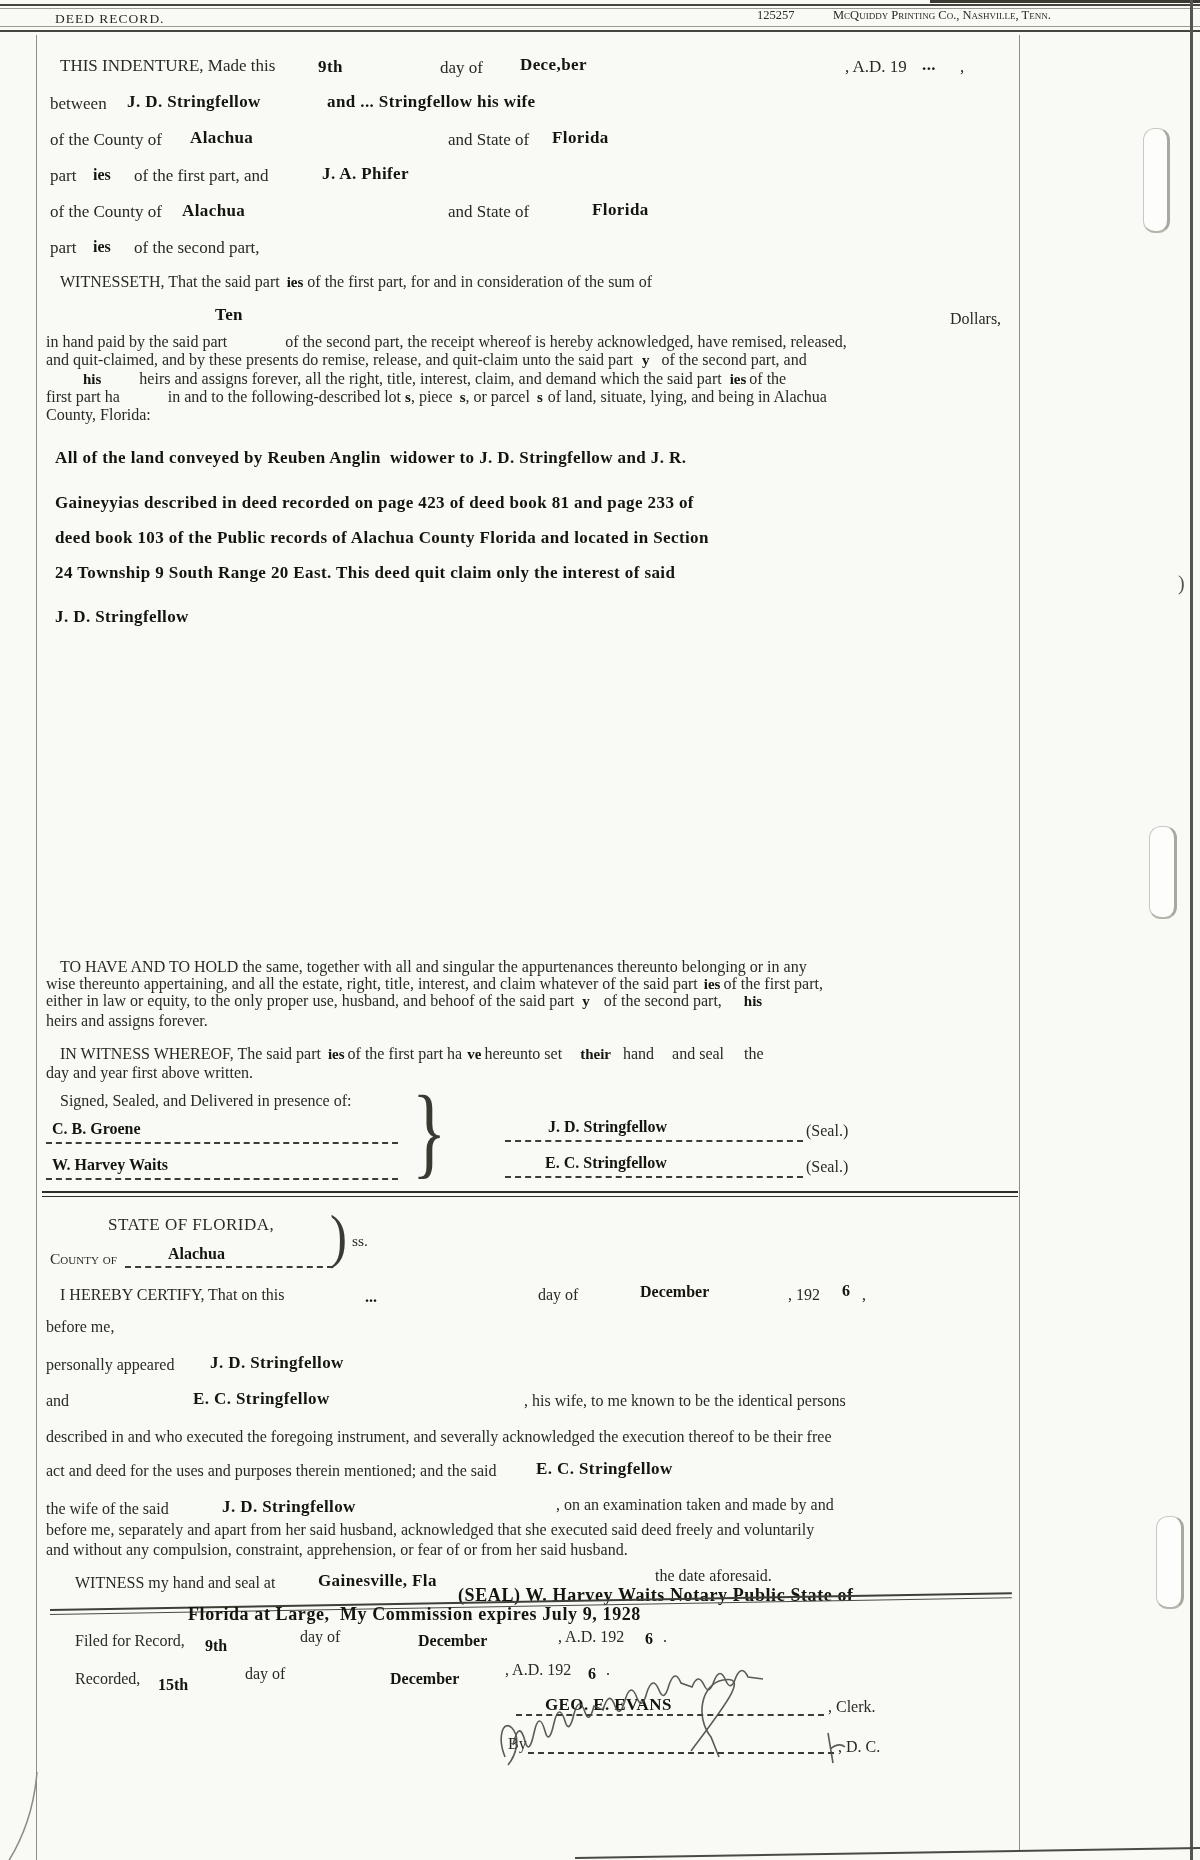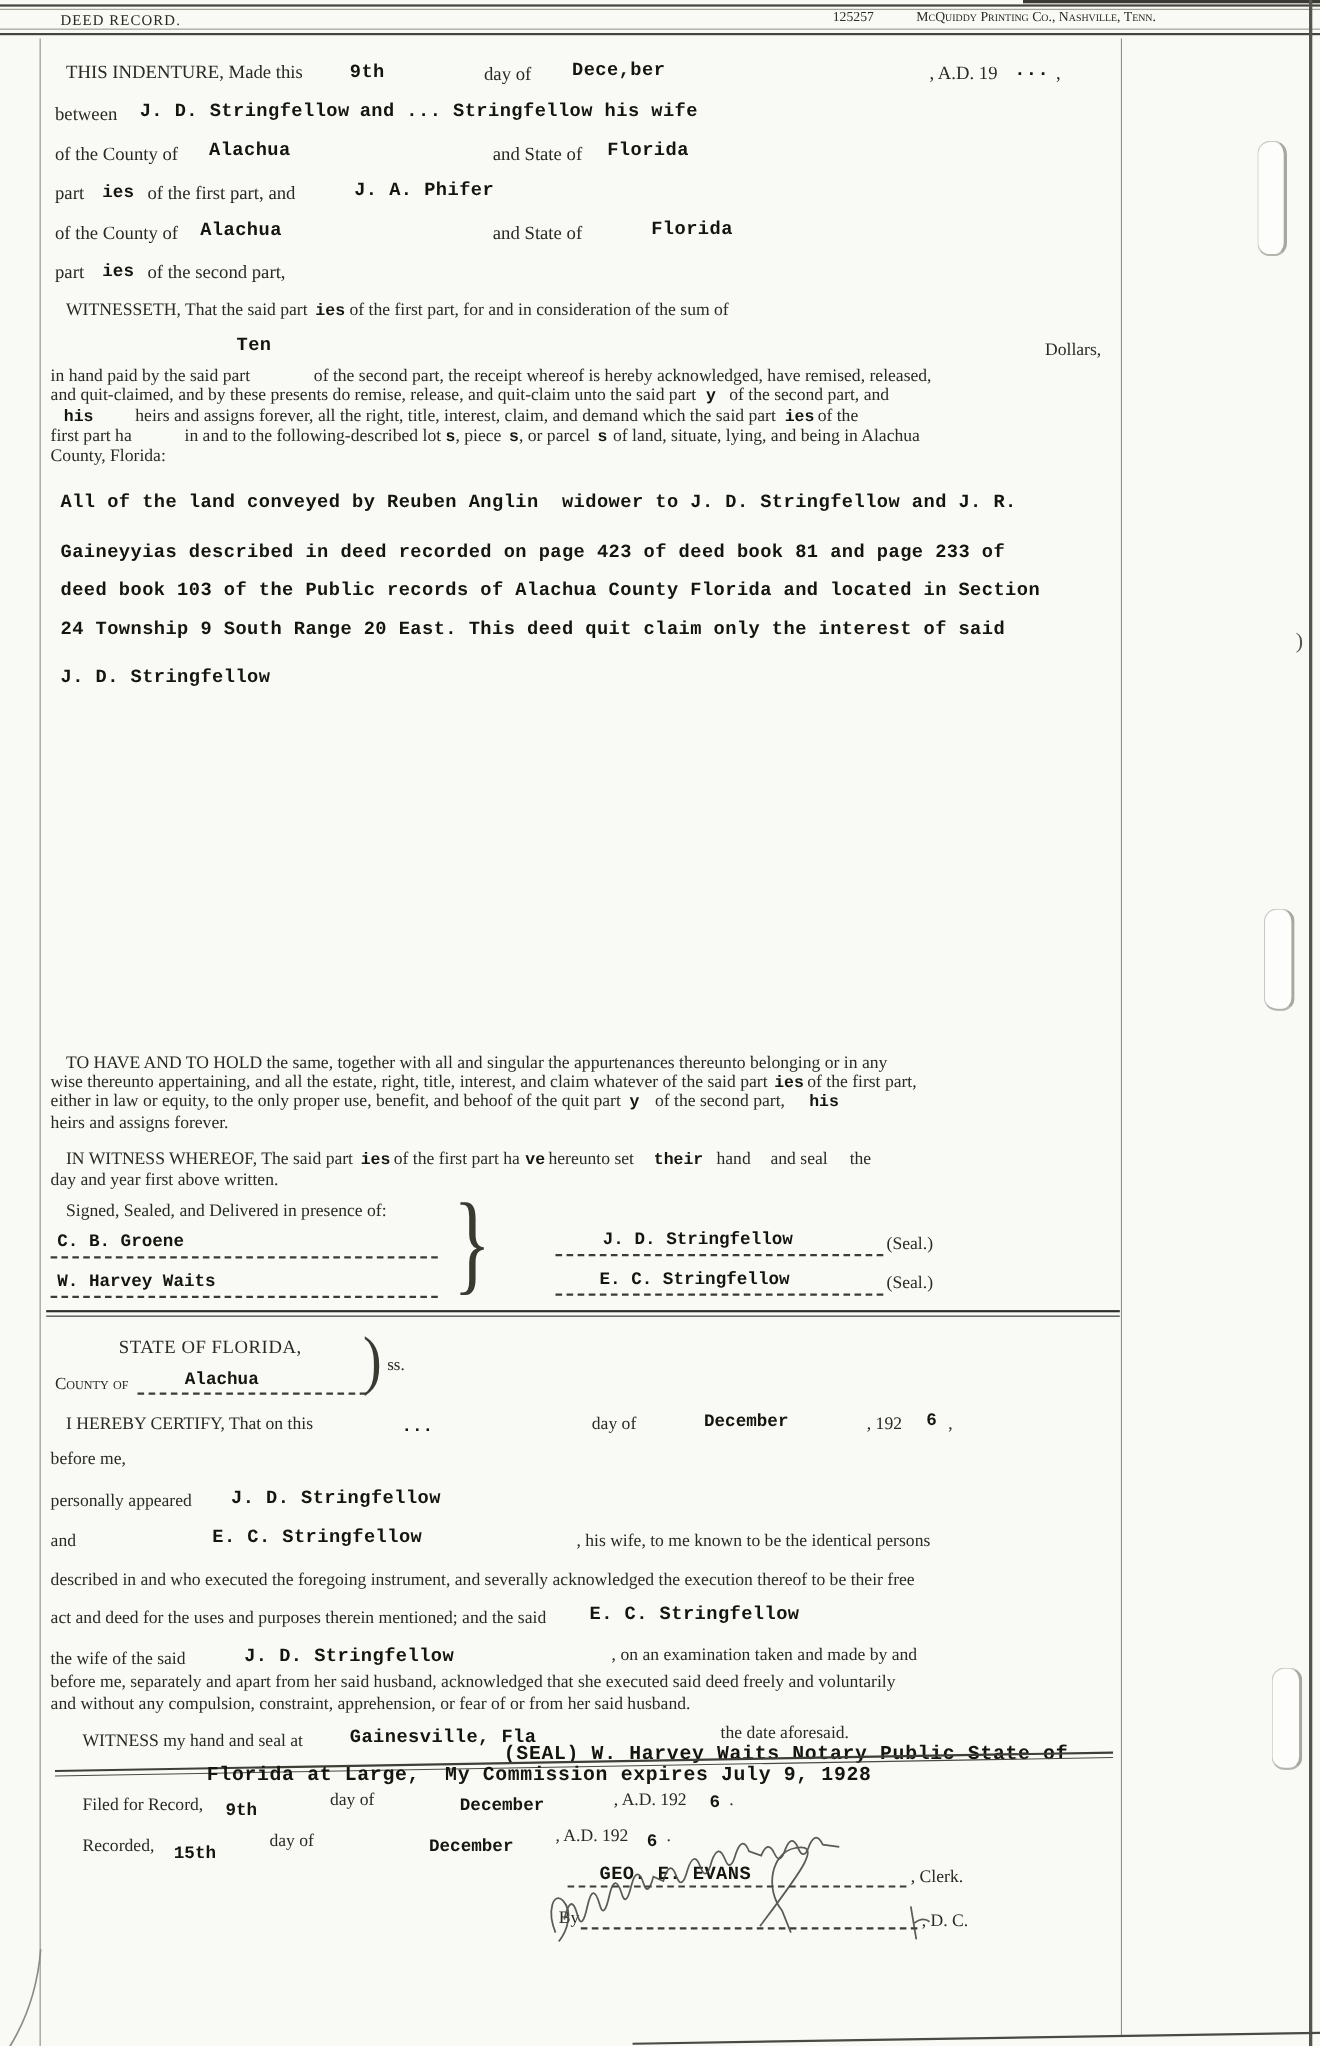--- a/index.html
+++ b/index.html
@@ -5,21 +5,21 @@
   html,body{margin:0;padding:0;background:#e8e8e4;}
   .page{position:relative;width:1200px;height:1860px;margin:0 auto;background:#f9f9f6;overflow:hidden;
         font-family:"Liberation Serif",serif;color:#2a2a22;}
   .abs{position:absolute;white-space:nowrap;}
   .pr13{font:13.5px "Liberation Serif",serif;letter-spacing:1px;}
   .pr12{font:12.5px "Liberation Serif",serif;}
   .pr15{font:15.5px "Liberation Serif",serif;}
   .pr16{font:16px "Liberation Serif",serif;}
   .pr17{font:17px "Liberation Serif",serif;}
   .sc{font-variant:small-caps;}
-  .ty{font-family:Liberation Mono, monospace;font-weight:700;color:#15150e;white-space:pre;}
+  .ty{font-family:Liberation Serif, serif;font-weight:700;color:#15150e;white-space:pre;}
   .ty15{font-size:15px;} .ty16{font-size:16px;} .ty17{font-size:17px;letter-spacing:.4px;} .ty18{font-size:18px;letter-spacing:.6px;}
   .g{display:inline-block;height:1px;}
   .dl{position:absolute;height:0;border-bottom:2px dashed #3c3c34;}
   .dr{position:absolute;height:3px;border-top:2px solid #2e2e28;border-bottom:1px solid #2e2e28;}
   .hrA{position:absolute;height:0;border-top:2px solid #45453e;}
   .hrB{position:absolute;height:0;border-top:1px solid #9a9a90;}
   .vline{position:absolute;width:1px;background:#8f8f87;}
   .slot{position:absolute;background:#fdfdfb;border:1px solid #c9c9c3;border-right:3px solid #a8a8a0;
         border-bottom:2px solid #b5b5ad;border-radius:12px;}
   .brace{position:absolute;font-family:"Liberation Serif",serif;color:#3a3a32;transform:scaleX(.7);transform-origin:left center;}
@@ -87,40 +87,40 @@
   </div>
   <div class="abs ty ty17" style="left:215px;top:305px">Ten</div>
   <div class="abs pr16" style="left:950px;top:310px">Dollars,</div>
 
   <div class="abs pr16" style="left:46px;top:333px">
     <span>in hand paid by the said part</span><span class="g" style="width:58px"></span><span>of the second part, the receipt whereof is hereby acknowledged, have remised, released,</span>
   </div>
   <div class="abs pr16" style="left:46px;top:351px">
     <span>and quit-claimed, and by these presents do remise, release, and quit-claim unto the said part</span><span class="g" style="width:9px"></span><span class="ty ty15">y</span><span class="g" style="width:12px"></span><span>of the second part, and</span>
   </div>
-  <div class="abs pr16" style="left:58px;top:370px">
+  <div class="abs pr16" style="left:83px;top:370px">
     <span class="ty ty15">his</span><span class="g" style="width:38px"></span><span>heirs and assigns forever, all the right, title, interest, claim, and demand which the said part</span><span class="g" style="width:8px"></span><span class="ty ty15">ies</span><span class="g" style="width:3px"></span><span>of the</span>
   </div>
   <div class="abs pr16" style="left:46px;top:388px">
     <span>first part ha</span><span class="g" style="width:48px"></span><span>in and to the following-described lot</span><span class="g" style="width:4px"></span><span class="ty ty15">s</span><span>, piece</span><span class="g" style="width:7px"></span><span class="ty ty15">s</span><span>, or parcel</span><span class="g" style="width:7px"></span><span class="ty ty15">s</span><span class="g" style="width:5px"></span><span>of land, situate, lying, and being in Alachua</span>
   </div>
   <div class="abs pr16" style="left:46px;top:406px">County, Florida:</div>
 
   <div class="abs ty ty17" style="left:55px;top:448px">All of the land conveyed by Reuben Anglin  widower to J. D. Stringfellow and J. R.</div>
   <div class="abs ty ty17" style="left:55px;top:493px">Gaineyyias described in deed recorded on page 423 of deed book 81 and page 233 of</div>
   <div class="abs ty ty17" style="left:55px;top:528px">deed book 103 of the Public records of Alachua County Florida and located in Section</div>
   <div class="abs ty ty17" style="left:55px;top:563px">24 Township 9 South Range 20 East. This deed quit claim only the interest of said</div>
   <div class="abs ty ty17" style="left:55px;top:607px">J. D. Stringfellow</div>
 
   <div class="abs pr16" style="left:60px;top:958px">TO HAVE AND TO HOLD the same, together with all and singular the appurtenances thereunto belonging or in any</div>
   <div class="abs pr16" style="left:46px;top:975px">
     <span>wise thereunto appertaining, and all the estate, right, title, interest, and claim whatever of the said part</span><span class="g" style="width:6px"></span><span class="ty ty15">ies</span><span class="g" style="width:3px"></span><span>of the first part,</span>
   </div>
   <div class="abs pr16" style="left:46px;top:992px">
-    <span>either in law or equity, to the only proper use, benefit, and behoof of the quit part</span><span class="g" style="width:8px"></span><span class="ty ty15">y</span><span class="g" style="width:14px"></span><span>of the second part,</span><span class="g" style="width:22px"></span><span class="ty ty15">his</span>
+    <span>either in law or equity, to the only proper use, husband, and behoof of the said part</span><span class="g" style="width:8px"></span><span class="ty ty15">y</span><span class="g" style="width:14px"></span><span>of the second part,</span><span class="g" style="width:22px"></span><span class="ty ty15">his</span>
   </div>
   <div class="abs pr16" style="left:46px;top:1012px">heirs and assigns forever.</div>
 
   <div class="abs pr16" style="left:60px;top:1045px">
     <span>IN WITNESS WHEREOF, The said part</span><span class="g" style="width:7px"></span><span class="ty ty15">ies</span><span class="g" style="width:3px"></span><span>of the first part ha</span><span class="g" style="width:5px"></span><span class="ty ty15">ve</span><span class="g" style="width:3px"></span><span>hereunto set</span><span class="g" style="width:18px"></span><span class="ty ty15">their</span><span class="g" style="width:12px"></span><span>hand</span><span class="g" style="width:18px"></span><span>and seal</span><span class="g" style="width:20px"></span><span>the</span>
   </div>
   <div class="abs pr16" style="left:46px;top:1064px">day and year first above written.</div>
 
   <div class="abs pr16" style="left:60px;top:1092px">Signed, Sealed, and Delivered in presence of:</div>
   <div class="brace" style="left:412px;top:1080px;font-size:102px;line-height:102px">}</div>

